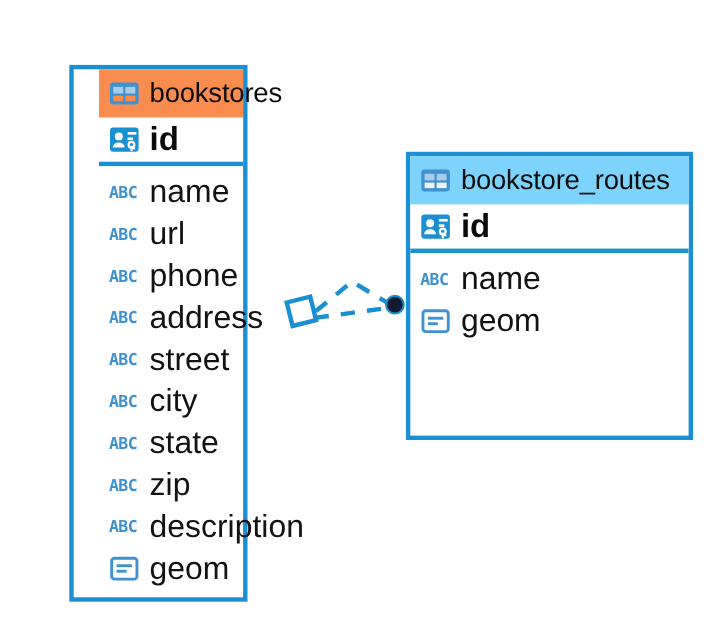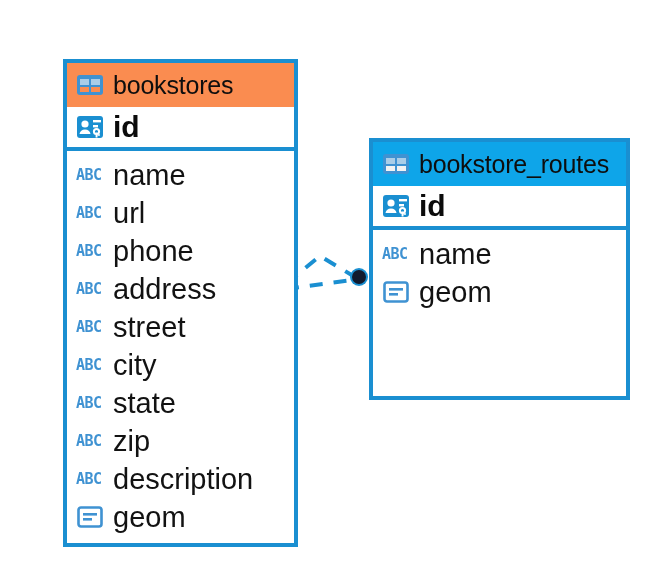--- a/index.html
+++ b/index.html
@@ -30,21 +30,21 @@
 
   .entity-header {
     box-sizing: border-box;
     display: flex;
     align-items: center;
     gap: 9px;
     padding: 3px 8px 3px 9px;
     height: 44px;
   }
   .entity-header.orange { background: #fa8c50; }
-  .entity-header.grey   { background: #0ea5e9; }
+  .entity-header.grey   { background: #7dd3fc; }
 
   .entity-title {
     font-size: 25px;
     color: #0e0e0e;
     letter-spacing: -0.2px;
     white-space: nowrap;
     line-height: 1;
   }
 
   .pk-row {
@@ -119,21 +119,21 @@
     <g transform="translate(274,283) rotate(-14)">
       <rect x="-11" y="-11" width="22" height="22" fill="#ffffff" stroke="#1a8fd1" stroke-width="4"></rect>
     </g>
 
     <g>
       <circle cx="359" cy="277" r="9" fill="#1a8fd1"></circle>
       <circle cx="359" cy="277" r="7" fill="#111a2e"></circle>
     </g>
   </svg>
 
-  <div class="entity" style="left:63px; top:59px; width:235px; height:488px;">
+  <div class="entity" style="left:63px; top:59px; width:162px; height:488px;padding-left:23px;">
 
     <div class="entity-header orange">
       <span class="icon">
         <svg width="28" height="24" viewBox="0 0 28 24">
           <rect x="1" y="2" width="26" height="20" rx="3" fill="#3f92d2"></rect>
           <rect x="4" y="6" width="9" height="6" fill="#a9cde8"></rect>
           <rect x="15" y="6" width="9" height="6" fill="#a9cde8"></rect>
           <rect x="4" y="14" width="9" height="5" fill="#fa8c50"></rect>
           <rect x="15" y="14" width="9" height="5" fill="#fa8c50"></rect>
         </svg>

